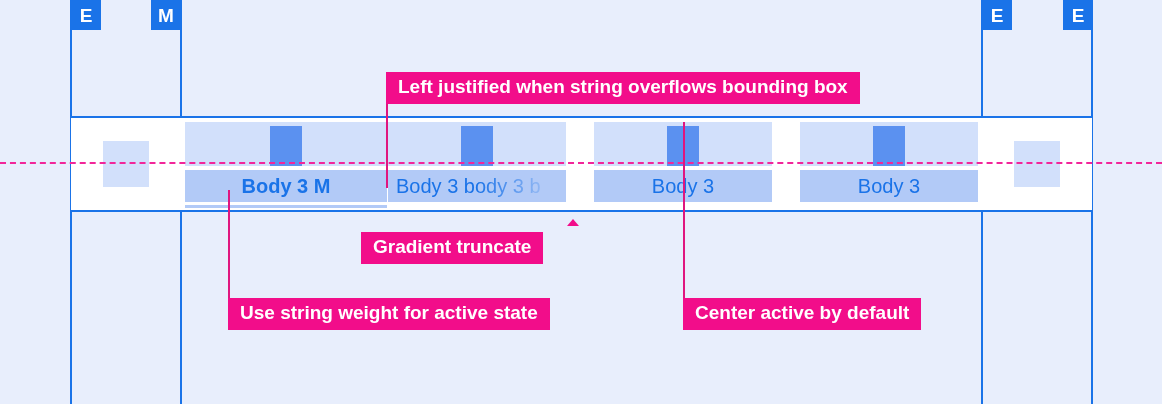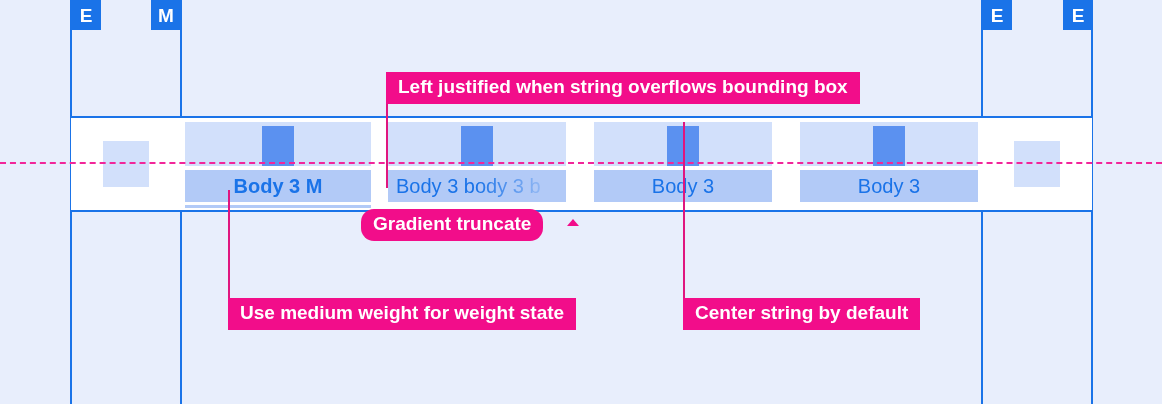--- a/index.html
+++ b/index.html
@@ -117,21 +117,21 @@
     </div>
 
   <div id="container">
 
     <div class="edge-square" style="left:32px;top:23px;"></div>
 
     <div class="edge-square" style="left:943px;top:23px;"></div>
 
   </div>
 
-  <div class="tab center active" style="left:185px;width:186px;">
+  <div class="tab center active" style="left:185px;width:202px;">
     <div class="icon-area">
       <div class="icon-glyph"></div>
     </div>
     <div class="label-band">
       <span class="label-text">Body 3 M</span>
     </div>
     <div class="active-underline"></div>
   </div>
 
   <div class="tab left" style="left:388px;width:178px;">
@@ -163,27 +163,27 @@
   </div>
 
   <div id="centerline"></div>
 
   <div class="anno-line" style="left:386px;top:72px;height:116px;"></div>
   <div class="anno" style="left:386px;top:72px;text-align:center;">
     <span>Left justified when string overflows bounding box</span>
   </div>
 
   <div class="anno-pointer" style="left:567px;top:219px;"></div>
-  <div class="anno" style="left:361px;top:209px;border-radius:13px;">
+  <div class="anno" style="left:361px;top:232px;">
     <span>Gradient truncate</span>
   </div>
 
   <div class="anno-line" style="left:228px;top:190px;height:110px;"></div>
   <div class="anno" style="left:228px;top:298px;">
-    <span>Use medium weight for weight state</span>
+    <span>Use string weight for active state</span>
   </div>
 
   <div class="anno-line" style="left:683px;top:122px;height:178px;"></div>
   <div class="anno" style="left:683px;top:298px;">
-    <span>Center string by default</span>
+    <span>Center active by default</span>
   </div>
 
 </div>
 
 </body></html>

